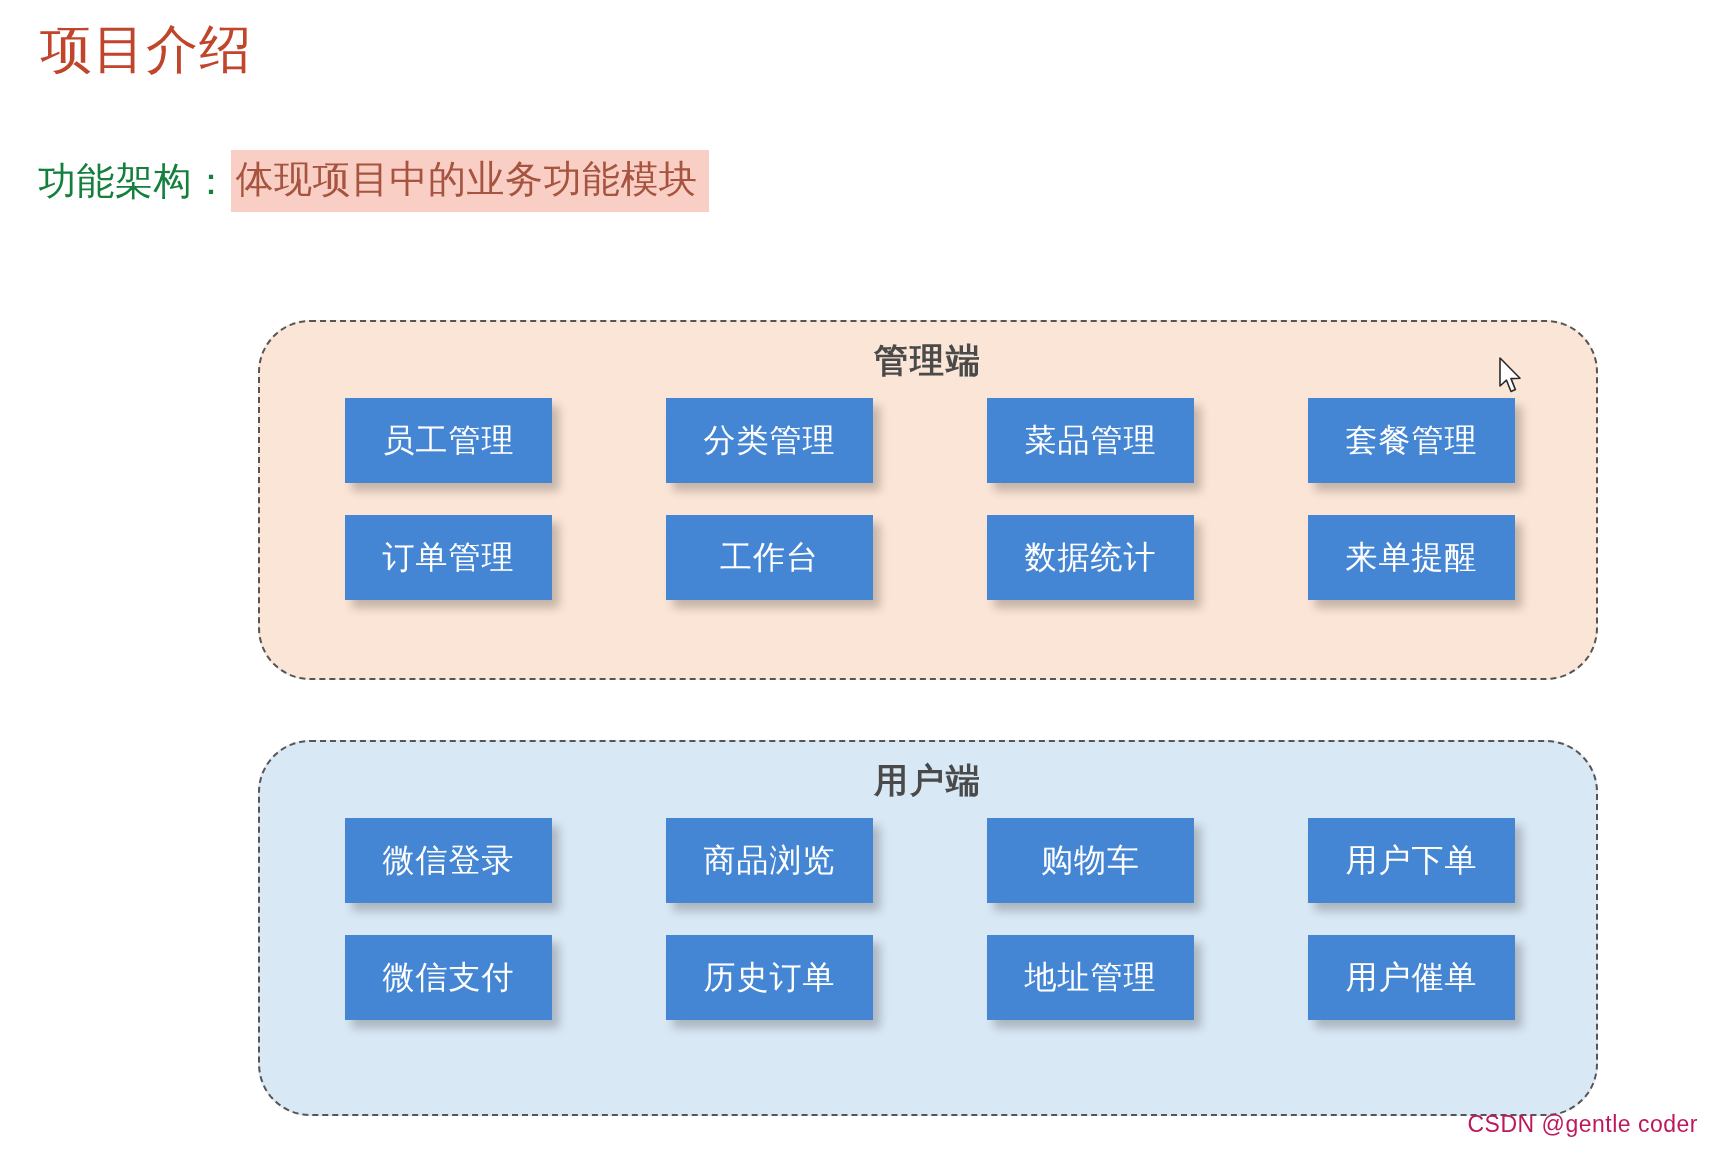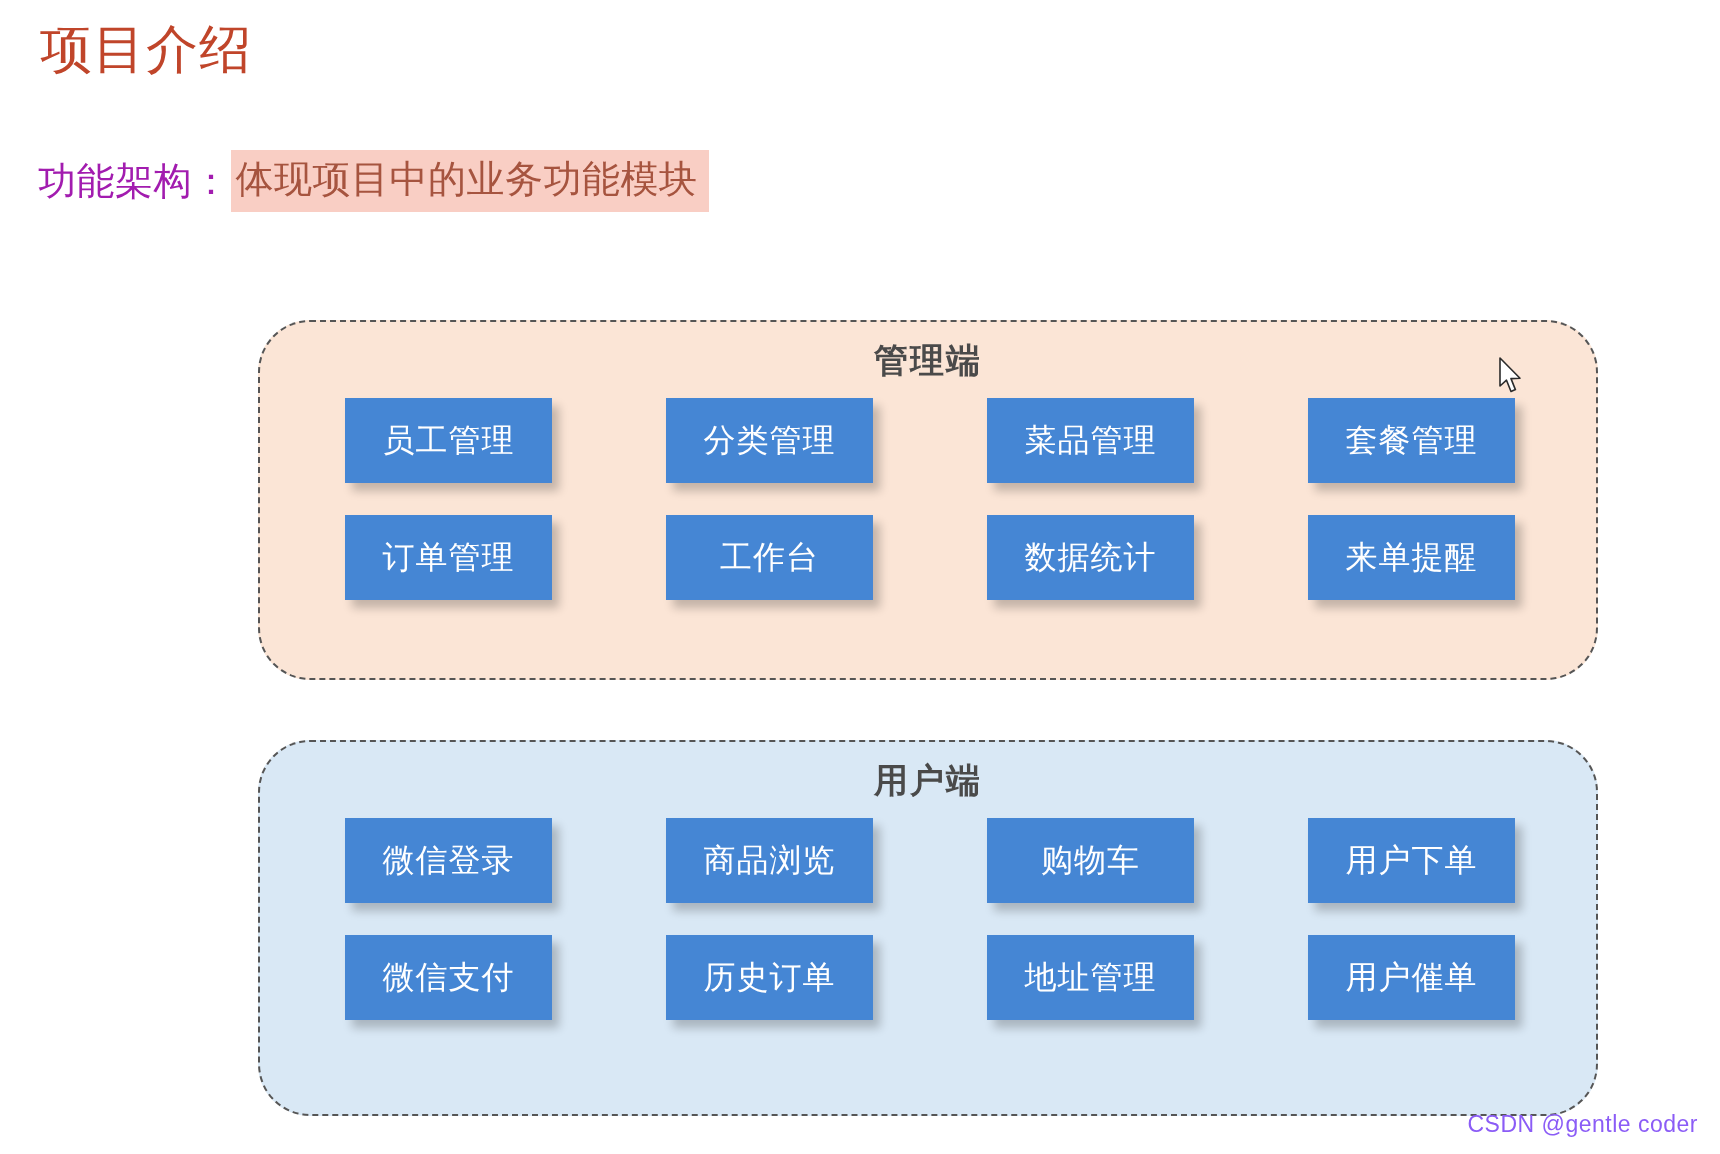--- a/index.html
+++ b/index.html
@@ -30,21 +30,21 @@
   #subtitle-row {
     position: absolute;
     left: 38px;
     top: 150px;
     display: flex;
     align-items: center;
     white-space: nowrap;
   }
   #subtitle-label {
     font-size: 38px;
-    color: #a21caf;
+    color: #15803d;
     letter-spacing: 0.5px;
   }
   #subtitle-highlight {
     font-size: 38px;
     color: #a6543f;
     background: #f9cec4;
     padding: 4px 11px 7px 5px;
     letter-spacing: 0.5px;
   }
 
@@ -120,21 +120,21 @@
     height: 38px;
     pointer-events: none;
   }
 
   
   #watermark {
     position: absolute;
     right: 22px;
     bottom: 16px;
     font-size: 23px;
-    color: #8b5cf6;
+    color: #be185d;
     letter-spacing: 0.5px;
     white-space: nowrap;
     margin-top: 16px;
   }
 </style>
 </head>
 <body>
 
 <div id="page-title">项目介绍</div>
 

